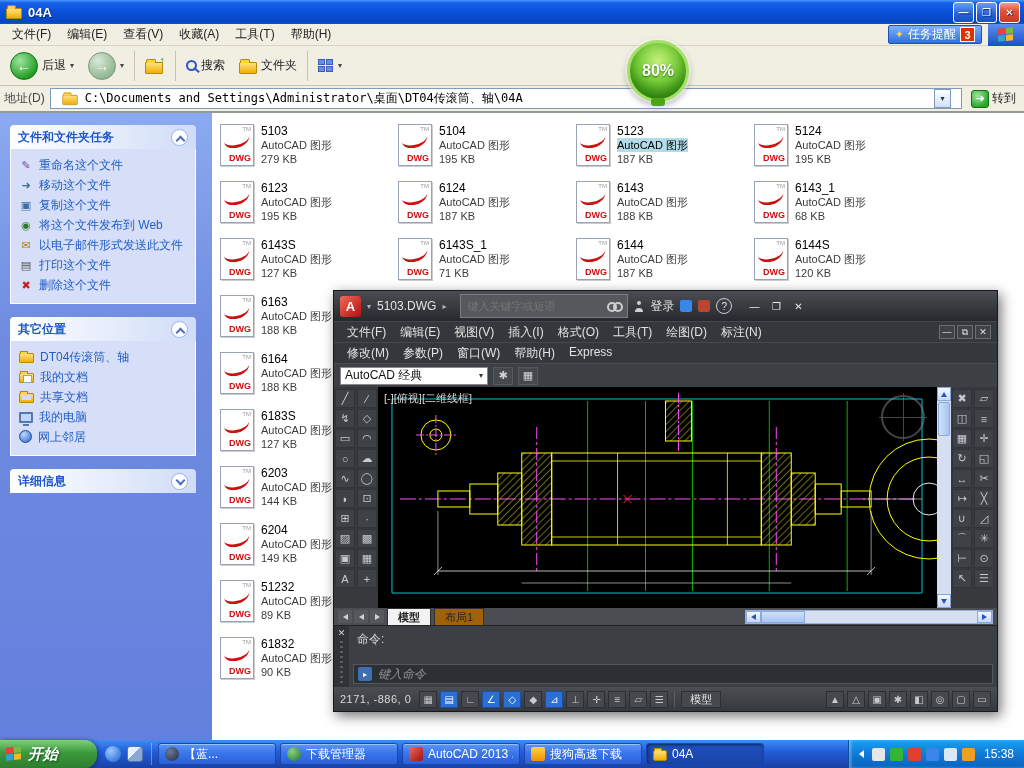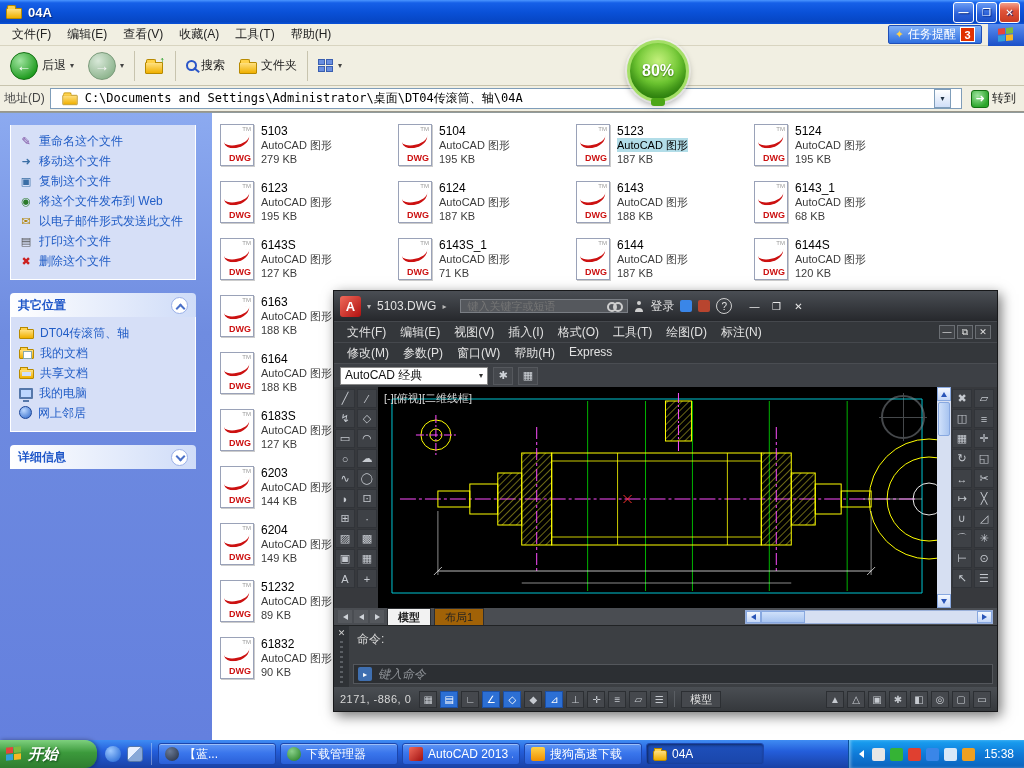--- a/index.html
+++ b/index.html
@@ -83,21 +83,21 @@
 
   
   #pct{position:absolute;left:627px;top:40px;width:62px;height:62px;border-radius:50%;background:radial-gradient(circle at 50% 32%,#c4f07c,#6fc832 48%,#3f9a12 82%);border:3px solid #a5df68;box-shadow:0 0 0 2px rgba(255,255,255,.45),0 3px 7px rgba(0,0,0,.35),inset 0 -8px 12px rgba(0,70,0,.35);color:#fff;font-weight:bold;font-size:16px;display:flex;align-items:center;justify-content:center;z-index:4;text-shadow:0 1px 2px #2a6a00;}
   #pct::after{content:"";position:absolute;bottom:-7px;left:50%;width:14px;height:8px;background:#4ca617;border-radius:3px;transform:translateX(-50%);}
 
   
   #acad{position:absolute;left:333px;top:290px;width:665px;height:422px;background:#33363a;border:1px solid #17181a;box-shadow:3px 4px 12px rgba(0,0,0,.55);font-size:12px;color:#e2e2e2;display:flex;flex-direction:column;z-index:5;}
   .atitle{height:30px;background:linear-gradient(#4a4e54,#26282c);display:flex;align-items:center;padding:0 6px;gap:6px;flex:none;}
   .alogo{width:21px;height:21px;border-radius:3px;background:linear-gradient(135deg,#f06a5a,#b01010);color:#fff;font-weight:bold;display:flex;align-items:center;justify-content:center;font-size:13px;flex:none;}
   .smallcaret{font-size:8px;color:#b8b8b8;}
-  .asearch{width:168px;height:14px;background:#55585d;border:1px solid #7a7e84;display:flex;align-items:center;padding:0 4px;gap:4px;margin-left:8px;}
+  .asearch{width:168px;height:24px;background:#55585d;border:1px solid #7a7e84;display:flex;align-items:center;padding:0 4px;gap:4px;margin-left:8px;}
   .asearch input{flex:1;background:transparent;border:none;outline:none;color:#c8c8c8;font-size:11px;min-width:0;}
   .binoc{width:16px;height:8px;position:relative;flex:none;}
   .binoc::before,.binoc::after{content:"";position:absolute;top:0;width:6px;height:6px;border:2px solid #cfcfcf;border-radius:50%;}
   .binoc::before{left:0}.binoc::after{right:0}
   .person{width:10px;height:11px;position:relative;flex:none;}
   .person::before{content:"";position:absolute;top:0;left:3px;width:4px;height:4px;border-radius:50%;background:#cfcfcf;}
   .person::after{content:"";position:absolute;bottom:0;left:1px;width:8px;height:4px;border-radius:4px 4px 0 0;background:#cfcfcf;}
   .miniic{width:12px;height:12px;border-radius:2px;flex:none;}
   .ahelp{width:16px;height:16px;border-radius:50%;border:1px solid #cfcfcf;display:flex;align-items:center;justify-content:center;font-size:10px;flex:none;cursor:pointer;}
   .awb{display:flex;gap:2px;margin-left:6px;}
@@ -263,20 +263,24 @@
       </div>
       <div class="gobtn">
         <span class="goico">➜</span>
         <span>转到</span>
       </div>
     </div>
 
     <div class="xbody">
       <div class="xside">
         <div class="panel">
+          <div class="phead">
+            <span>文件和文件夹任务</span>
+            <span class="pchev"></span>
+          </div>
           <div class="pbody" id="task-items">
               <div class="sp-item">
                 <span class="sp-ico" style="color: rgb(122, 74, 158);">✎</span>
                 <span class="sp-txt">重命名这个文件</span>
               </div>
               <div class="sp-item">
                 <span class="sp-ico" style="color: rgb(58, 110, 165);">➜</span>
                 <span class="sp-txt">移动这个文件</span>
               </div>
               <div class="sp-item">

